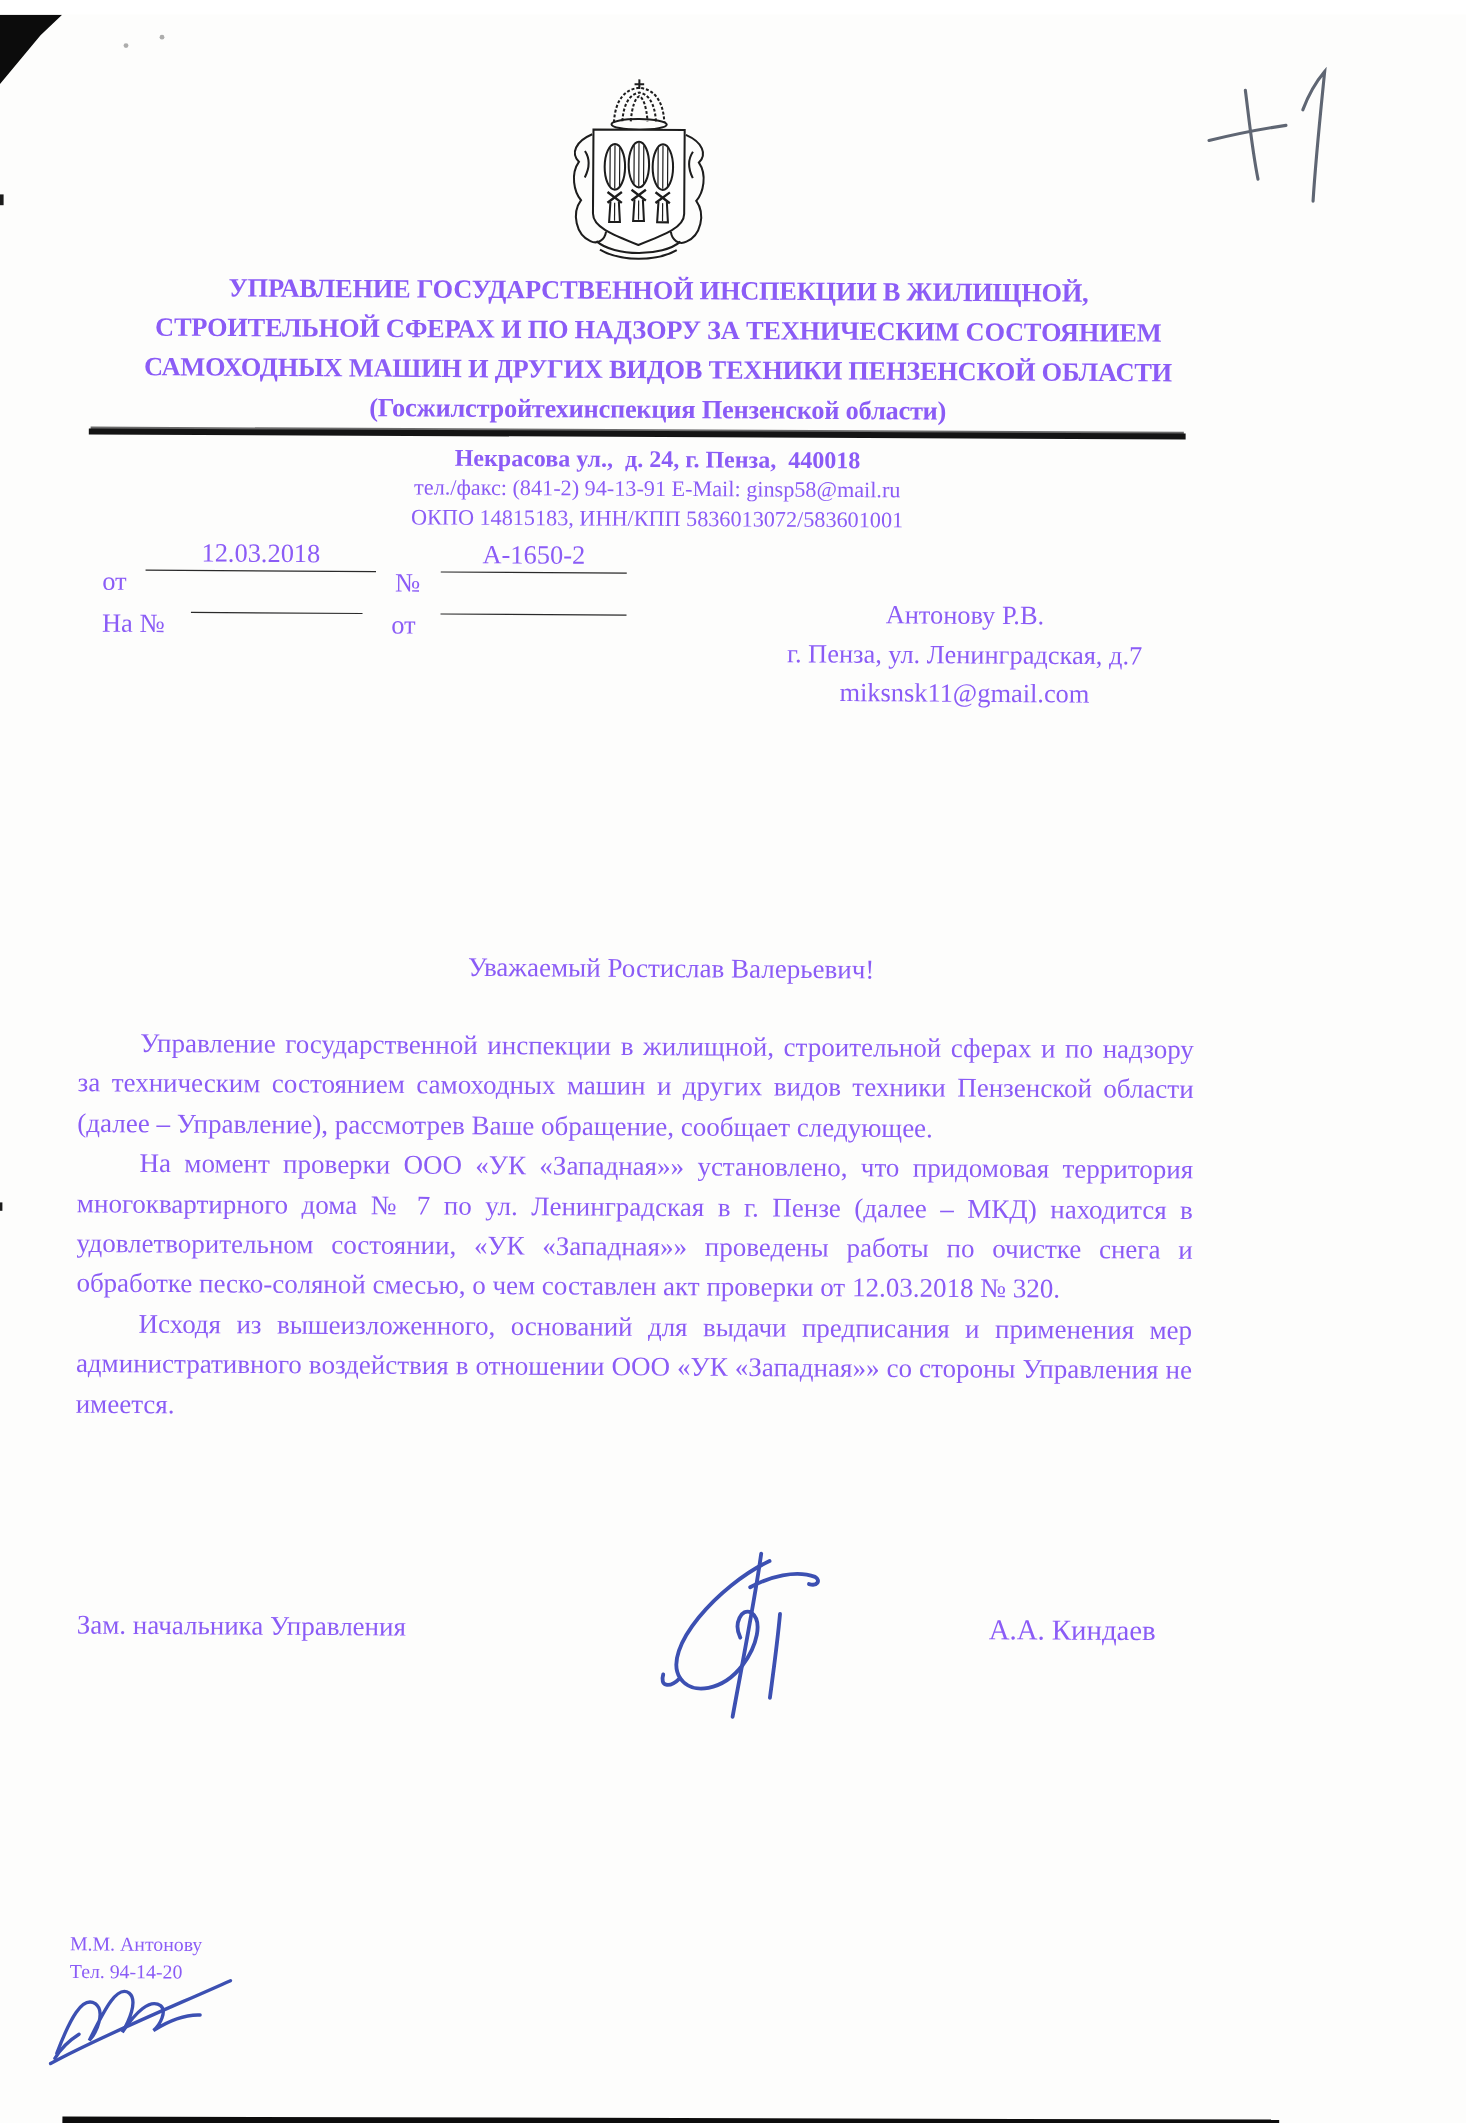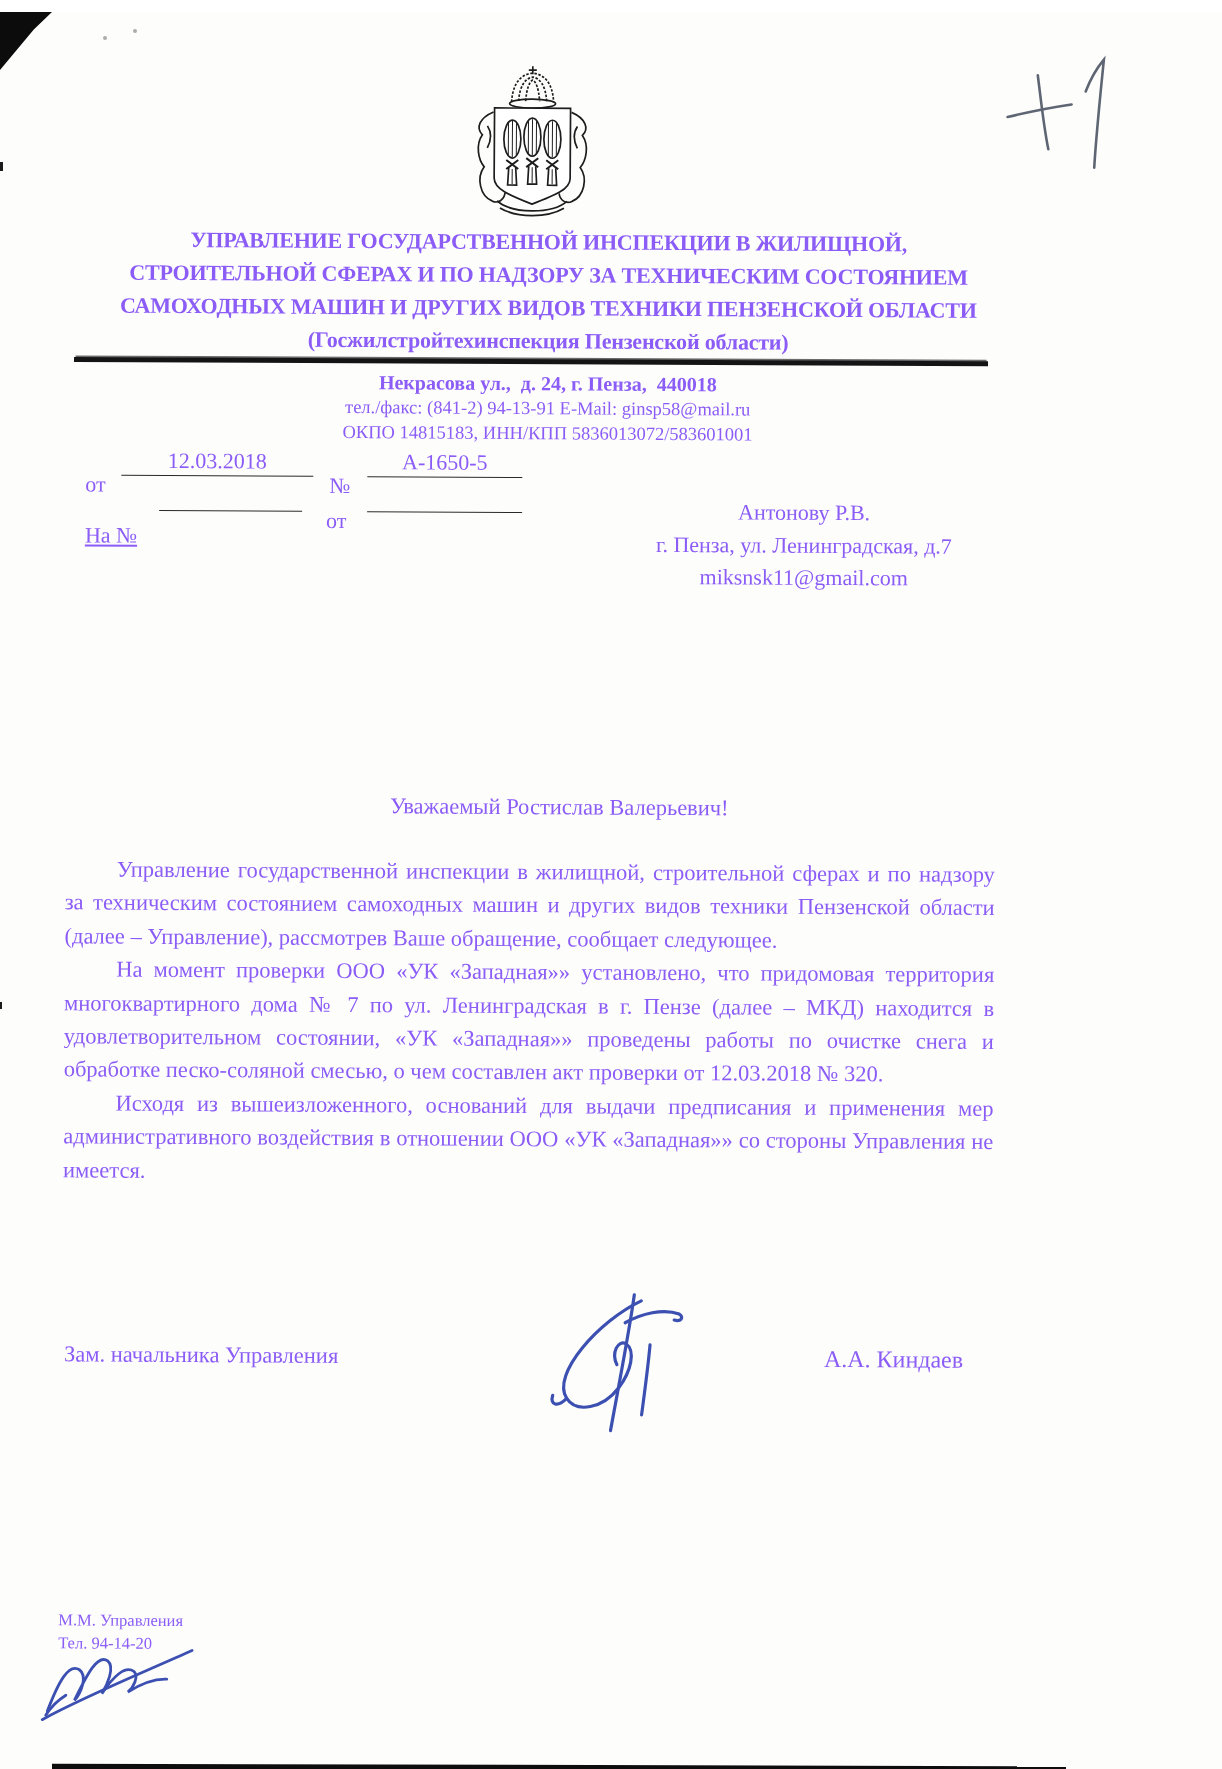--- a/index.html
+++ b/index.html
@@ -120,23 +120,23 @@
 
     <div class="abs contact">
       <div class="addr">Некрасова ул.,  д. 24, г. Пенза,  440018</div>
       <div class="contact-small">тел./факс: (841-2) 94-13-91 E-Mail: ginsp58@mail.ru</div>
       <div class="contact-small">ОКПО 14815183, ИНН/КПП 5836013072/583601001</div>
     </div>
 
     <span class="abs ref ref-lbl" style="left:86px;top:462px;">от</span>
     <span class="abs ref u" style="left:122px;top:438px;width:192px;">12.03.2018</span>
     <span class="abs ref ref-lbl" style="left:330px;top:462px;">№</span>
-    <span class="abs ref u" style="left:368px;top:438px;width:155px;">А-1650-5</span>
+    <span class="abs ref u" style="left:368px;top:438px;width:155px;">А-1650-2</span>
 
-    <span class="abs ref ref-lbl" style="left:86px;top:513px;text-decoration:underline;">На №</span>
+    <span class="abs ref ref-lbl" style="left:86px;top:497px;">На №</span>
     <span class="abs ref u" style="left:160px;top:473px;width:143px;"></span>
     <span class="abs ref ref-lbl" style="left:327px;top:497px;">от</span>
     <span class="abs ref u" style="left:368px;top:473px;width:155px;"></span>
 
     <div class="abs recipient">
       <div>Антонову Р.В.</div>
       <div>г. Пенза, ул. Ленинградская, д.7</div>
       <div>miksnsk11@gmail.com</div>
     </div>
 
@@ -156,21 +156,21 @@
         <path d="M30 108 C21 117 13 115 16 105"></path>
         <path d="M97 4 C92 42 81 100 74 140"></path>
         <path d="M113 54 C111 78 108 100 105 124"></path>
         <path d="M88 32 C104 23 126 17 142 23 C147 26 144 31 137 29"></path>
       </svg>
     </div>
 
     <div class="abs sig-name">А.А. Киндаев</div>
 
     <div class="abs executor">
-      <div>М.М. Управления</div>
+      <div>М.М. Антонову</div>
       <div>Тел. 94-14-20</div>
     </div>
 
     <div class="abs sig-exec">
       <svg viewBox="0 0 170 84" width="170" height="84" fill="none" stroke="#3c50b2" stroke-width="2.8" stroke-linecap="round">
         <path d="M8 72 C22 44 34 26 44 34 C52 41 43 58 36 64 C52 38 64 20 73 28 C80 35 70 52 64 60 C77 44 90 34 98 41 C103 46 96 57 90 61 C102 55 116 50 130 52"></path>
         <path d="M2 80 C44 62 104 44 158 26"></path>
         <path d="M6 76 C12 68 20 62 28 58"></path>
       </svg>
     </div>

